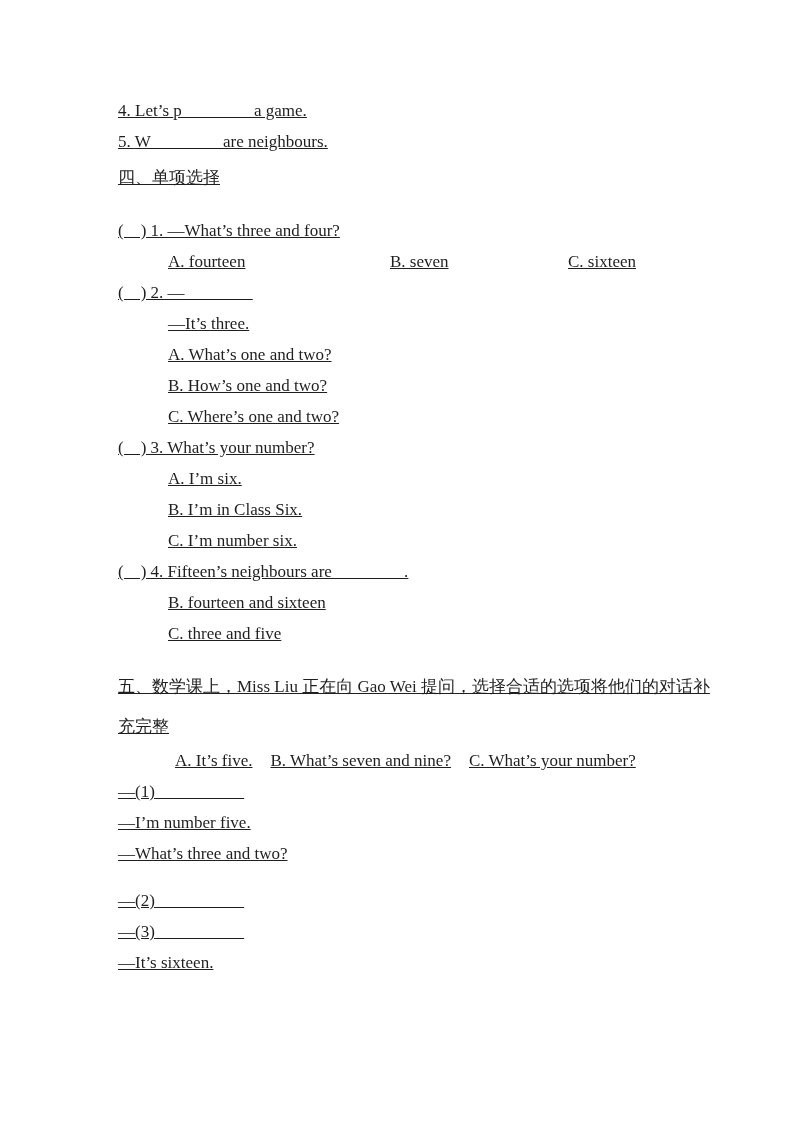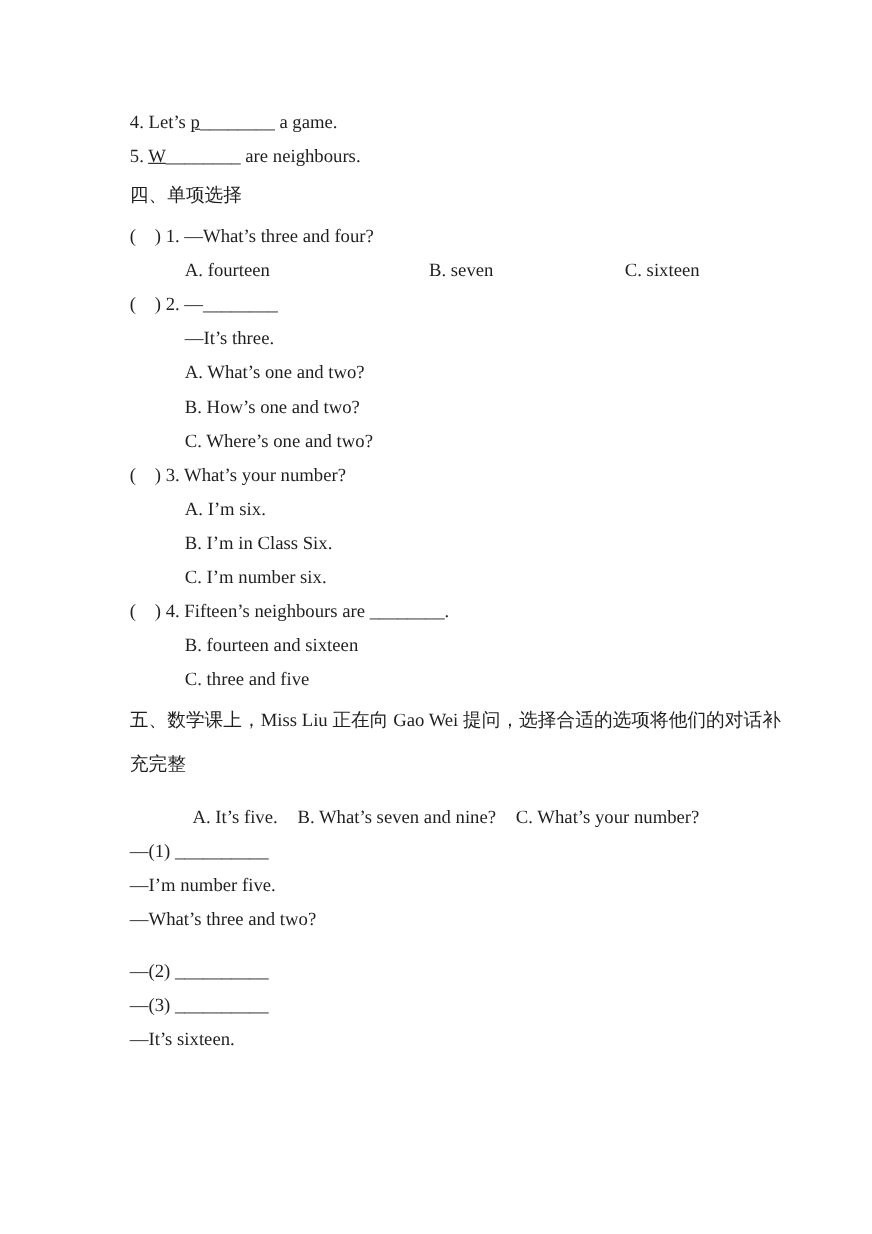--- a/index.html
+++ b/index.html
@@ -14,37 +14,38 @@
     padding: 95px 55px 0 118px;
     font-family: "Liberation Serif", "DejaVu Sans", serif;
     font-size: 17px;
     color: #1f1f1f;
     overflow: hidden;
   }
   .line {
     line-height: 31px;
     height: 31px;
     white-space: pre;
+    text-decoration: underline;
   }
   .indent { padding-left: 50px; }
   .cols3 {
     padding-left: 50px;
     display: grid;
     grid-template-columns: 222px 178px 1fr;
   }
   .opts5 {
     padding-left: 57px;
     display: flex;
     gap: 18px;
   }
   .ul { text-decoration: underline; }
   .mt5 { margin-top: 5px; }
-  .mt6 { margin-top: 6px; }
+  .mt6 { margin-top: 22px; }
   .mt9 { margin-top: 9px; }
-  .mt7 { margin-top: 17px; text-align: right; }
+  .mt7 { margin-top: 3px; text-align: right; }
   .mt4 { margin-top: 16px; }
 </style>
 </head>
 <body>
 
 <main>
 
   <section>
     <div class="line"><span>4. Let’s </span><span class="ul">p</span><span>________ a game.</span></div>
     <div class="line"><span>5. </span><span class="ul">W</span><span>________ are neighbours.</span></div>

